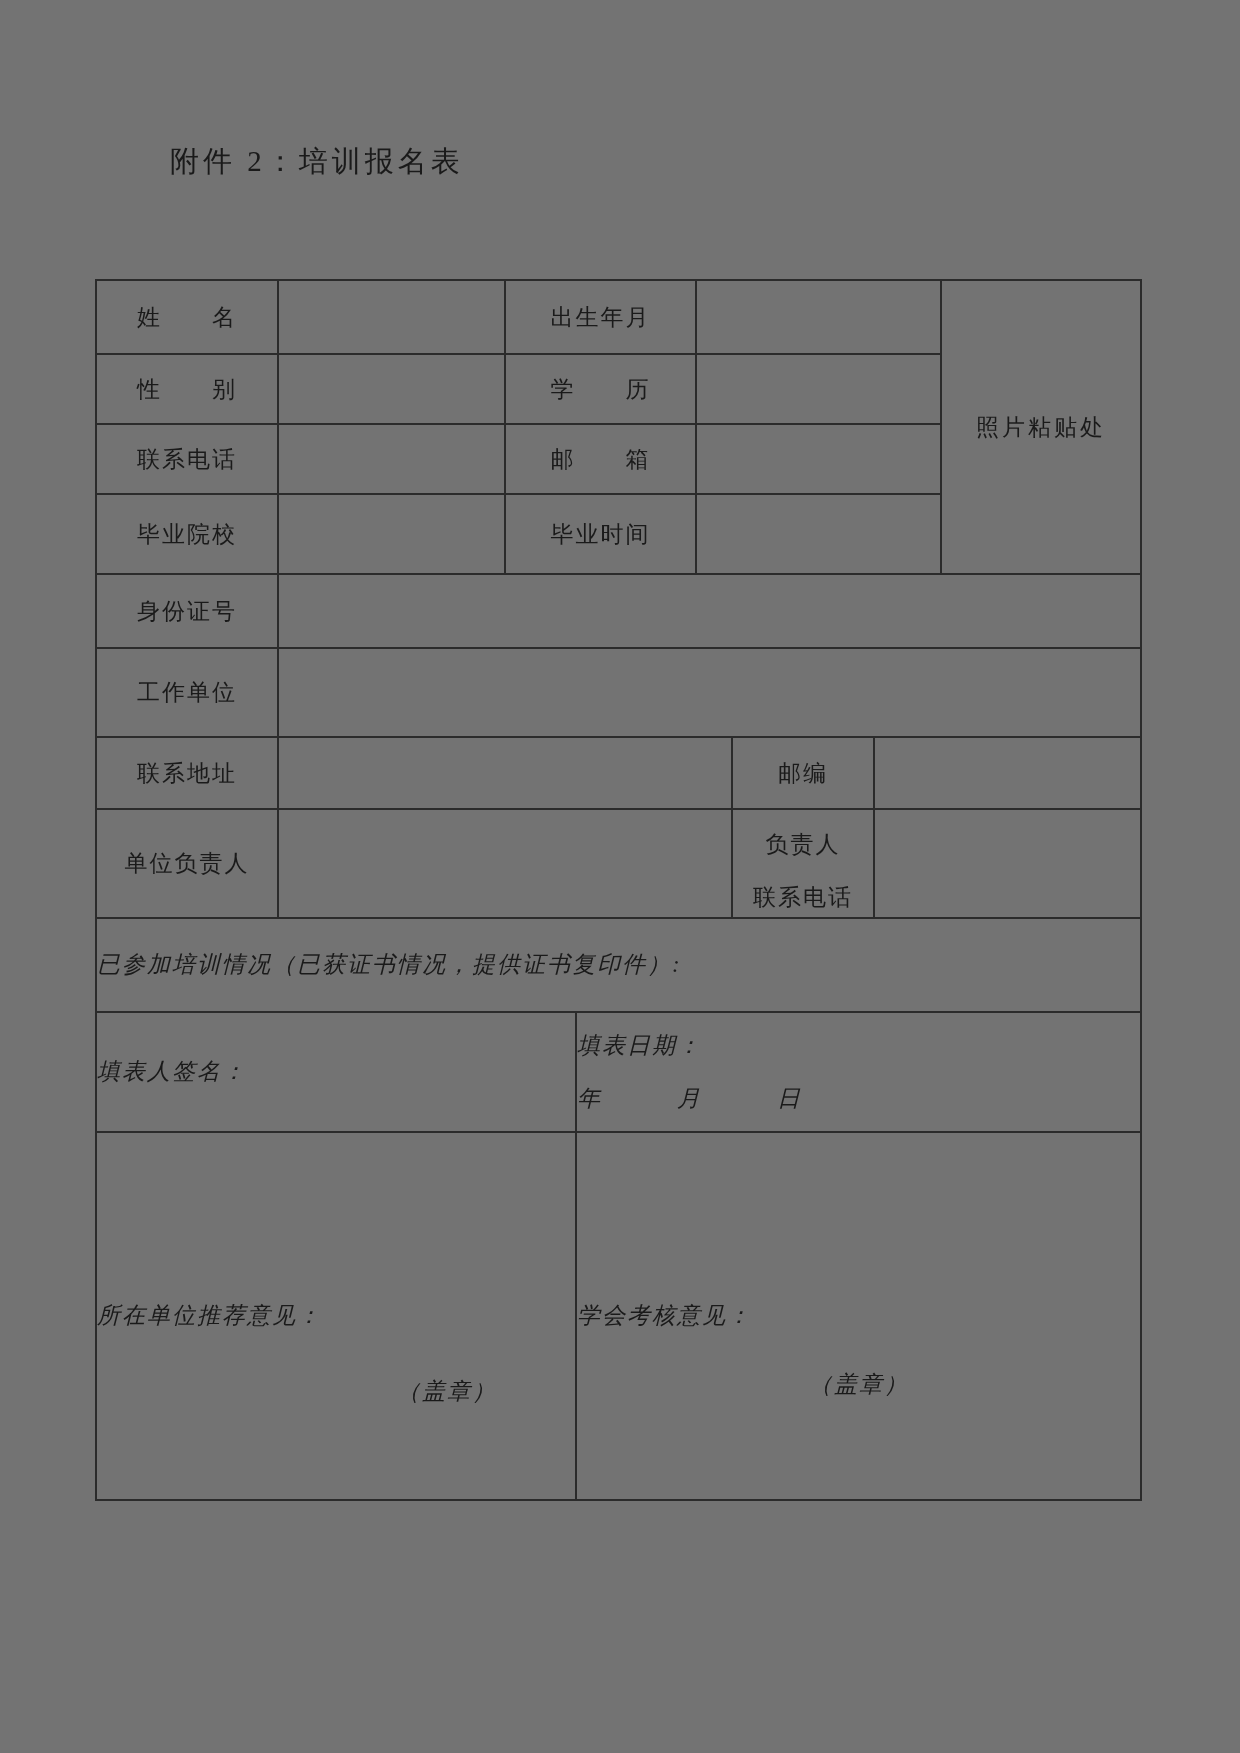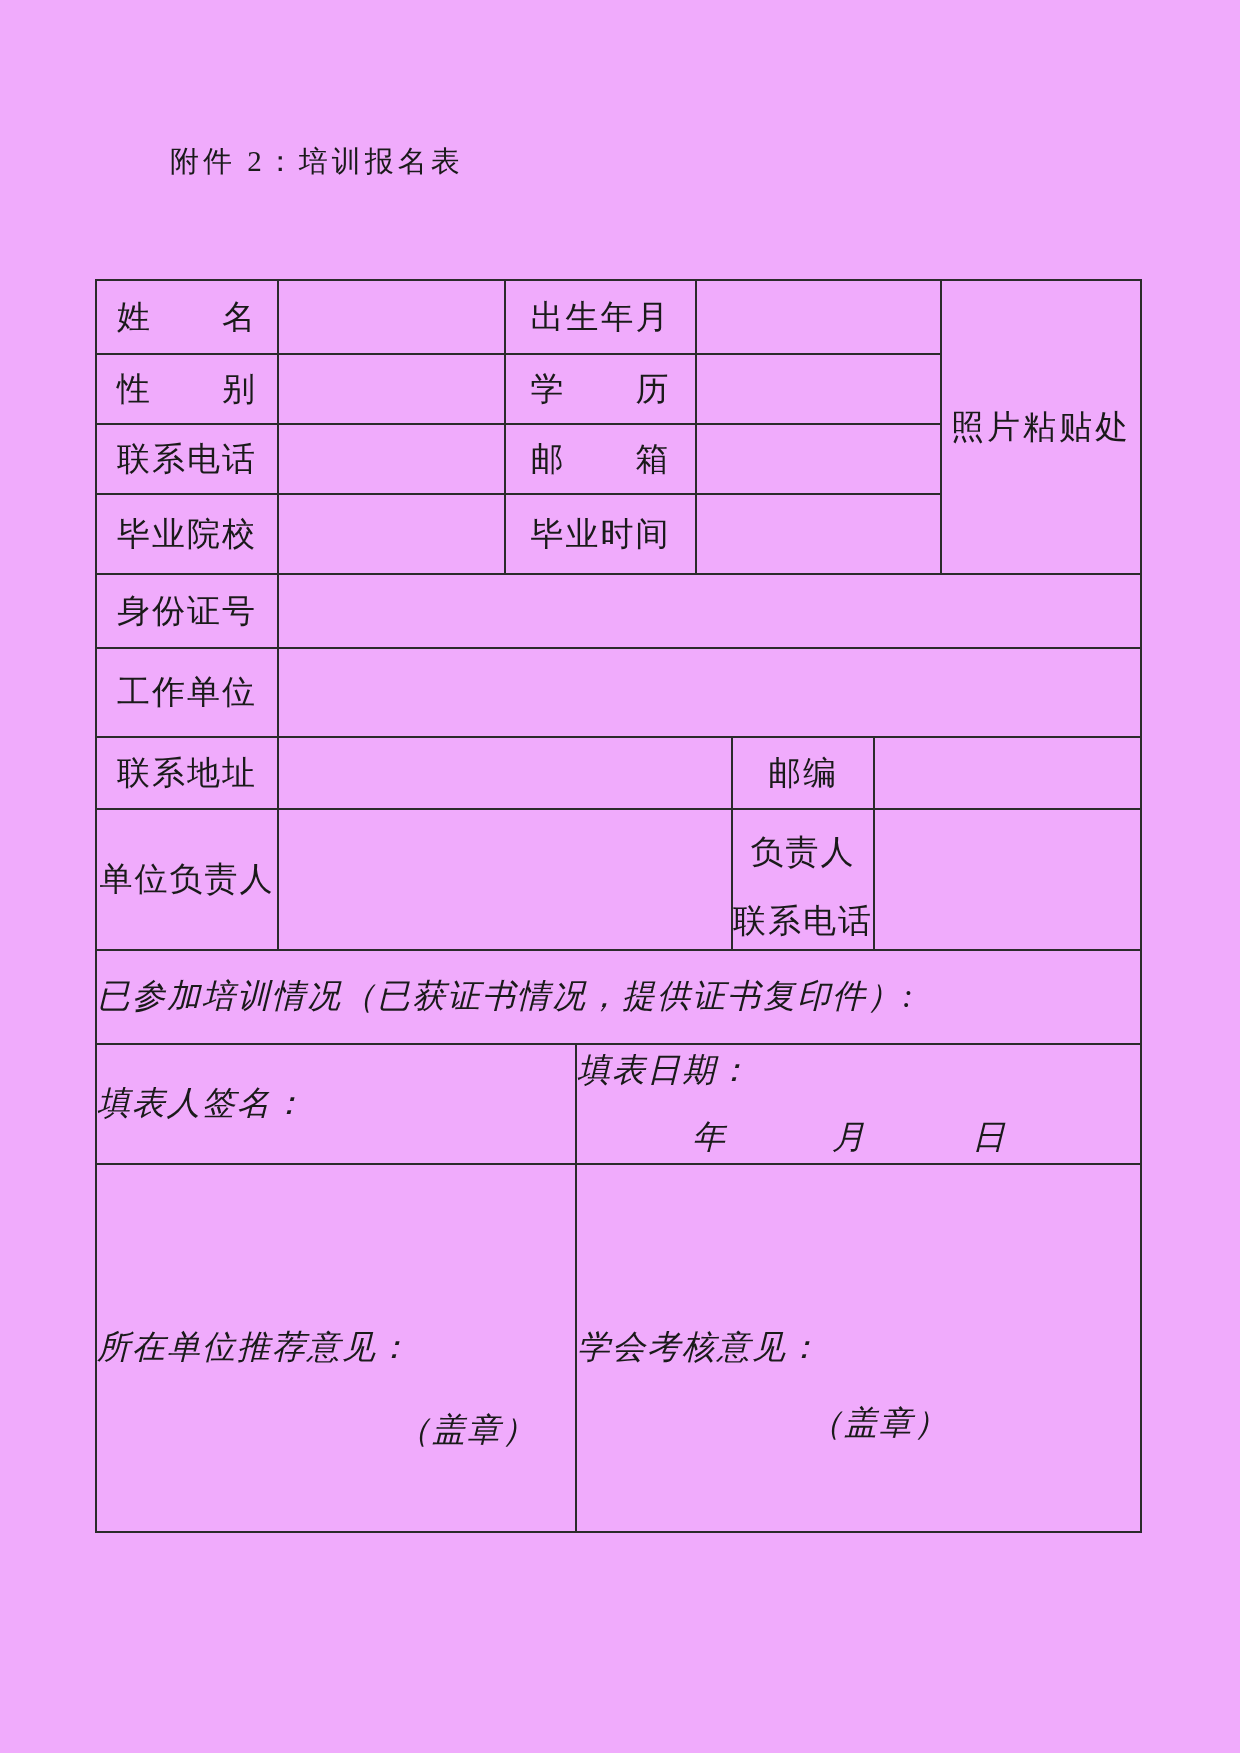--- a/index.html
+++ b/index.html
@@ -1,48 +1,48 @@
 <!DOCTYPE html>
 <html><head>
 <meta charset="utf-8">
 <title>培训报名表</title>
 <style>
   html,body { margin:0; padding:0; background:#ffffff; }
   .sheet {
     position:relative;
     width:1240px; height:1753px;
-    background:#f0abfc;
+    background:#737373;
     color:#1a1a1a;
     font-family:"Liberation Serif","DejaVu Serif",serif;
     overflow:hidden;
   }
   .attachment-heading {
     position:absolute; left:170px; top:142px;
     font-size:29px; letter-spacing:4px; white-space:nowrap;
   }
   .form-title {
     position:absolute; left:0; top:201px; width:1120px;
     text-align:center; font-size:31px; font-weight:bold; letter-spacing:3px;
   }
   table.form {
     position:absolute; left:95px; top:279px;
     width:1045px; border-collapse:collapse; table-layout:fixed;
   }
   table.form td {
     border:2px solid #2b2b2b;
-    font-size:33px; letter-spacing:2px;
+    font-size:23px; letter-spacing:2px;
     padding:0; vertical-align:middle; overflow:hidden;
   }
   td.lbl { text-align:center; }
   td.fill {}
   td.top-txt { vertical-align:top; text-align:left; padding:12px 18px;font-style:italic; }
   td.rel { position:relative; }
   .two-line span { display:block; text-align:center; line-height:1.62;margin-top:16px; }
   .date-line {
-    text-align:center; padding-right:18px; margin-top:22px;
+    text-align:left; padding-right:18px; margin-top:22px;
     letter-spacing:2px; white-space:pre;
   }
   .seal { position:absolute; white-space:nowrap; letter-spacing:2px; }
   .seal-left  { left:300px; top:243px; }
   .seal-right { left:232px; top:236px; }
   .photo-label { letter-spacing:3px; }
 </style>
 </head>
 <body>
 

